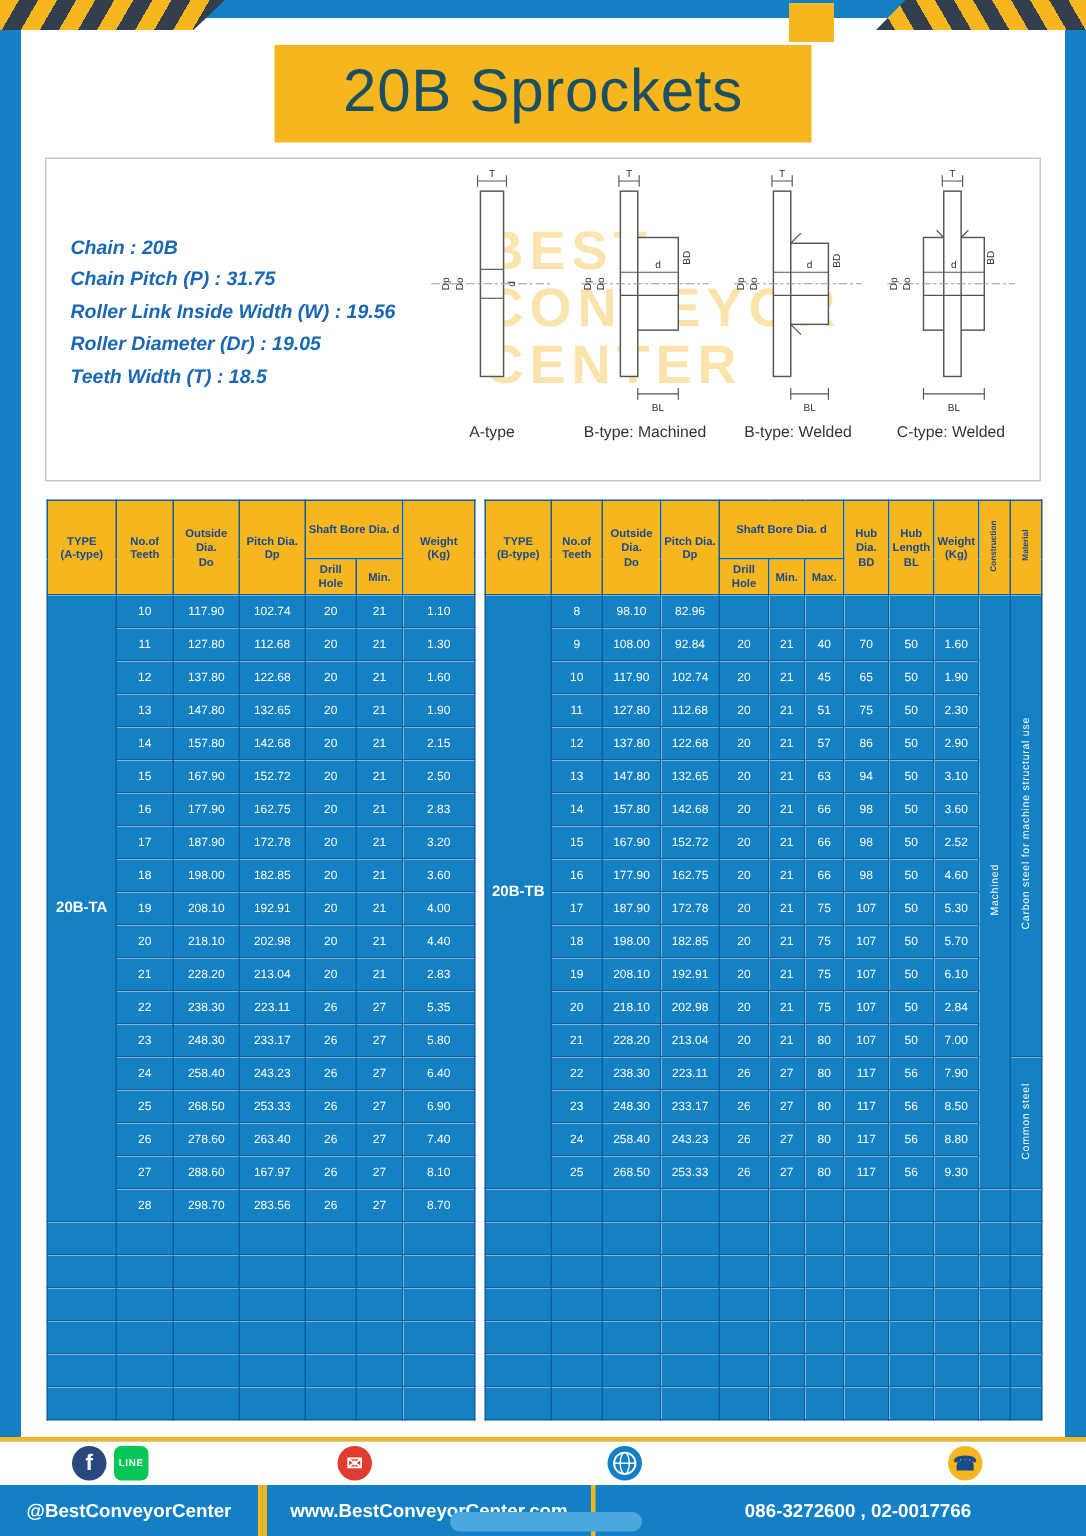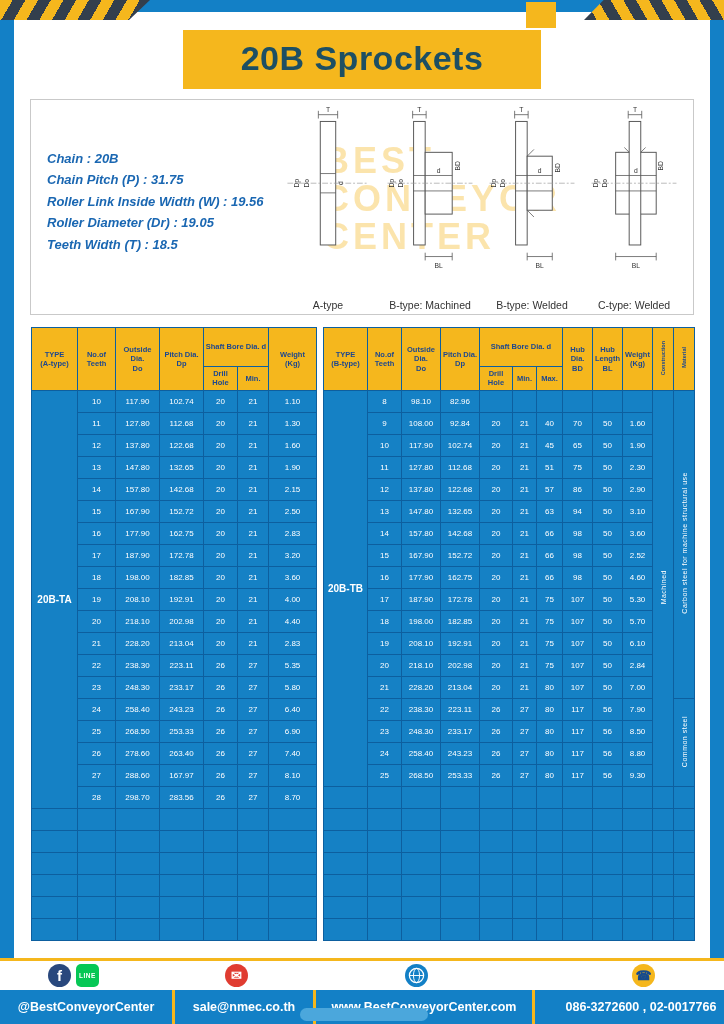--- a/index.html
+++ b/index.html
@@ -13,30 +13,30 @@
     clip-path:polygon(0 0,100% 0,86% 100%,0 100%);z-index:3;}
   .stripes-right{position:absolute;top:0;right:0;width:140px;height:20px;
     background:repeating-linear-gradient(60deg,#333f4d 0 11px,#f5b71d 11px 22px);
     clip-path:polygon(14% 0,100% 0,100% 100%,0 100%);z-index:3;}
   .yellow-square{position:absolute;top:2px;right:168px;width:30px;height:26px;background:#f5b71d;z-index:3;}
 
   
   .content{position:absolute;left:14px;right:14px;top:12px;bottom:66px;background:#ffffff;}
 
   .banner{width:358px;margin:18px auto 10px;background:#f5b71d;text-align:center;padding:9px 0 11px;}
-  .banner h1{margin:0;font-size:34px;font-weight:bold;color:#1d4f63;letter-spacing:0.5px;}
+  .banner h1{margin:0;font-size:40px;font-weight:normal;color:#1d4f63;letter-spacing:0.5px;}
 
   
   .draw-box{margin:0 16px 12px;height:214px;border:1px solid #c9c9c9;position:relative;display:flex;overflow:hidden;}
   .watermark{position:absolute;left:292px;top:42px;z-index:0;font-size:36px;font-weight:bold;
     color:#f6bc33;opacity:0.40;line-height:1.05;letter-spacing:4px;white-space:pre-line;}
   .spec-block{width:235px;padding:48px 0 0 16px;position:relative;z-index:1;font-style:italic;}
   .spec-block div{color:#1a67b2;font-weight:bold;font-size:13px;line-height:1.65;white-space:nowrap;}
   .figures{flex:1;display:flex;justify-content:space-between;padding:6px 8px 0 0;position:relative;z-index:1;}
-  .figure{display:flex;flex-direction:column;align-items:center;width:102px;gap:23px;}
+  .figure{display:flex;flex-direction:column;align-items:center;width:102px;}
   .figure svg{width:100px;height:166px;font-family:"Liberation Sans",sans-serif;}
   .figure-label{font-size:10.5px;color:#333;margin-top:4px;white-space:nowrap;}
   .part{fill:#fff;stroke:#555;stroke-width:1;}
   .pl{stroke:#555;stroke-width:0.8;}
   .cl{stroke:#999;stroke-width:0.7;stroke-dasharray:6 2 2 2;}
   .dim{stroke:#555;stroke-width:0.8;}
   .dl{font-size:7px;fill:#333;}
 
   
   .tables{display:flex;margin:0 17px;gap:6px;align-items:flex-start;}
@@ -805,20 +805,19 @@
         <line x1="2.5" y1="10" x2="17.5" y2="10" stroke="#fff" stroke-width="1"></line>
       </svg>
     </div>
     <div class="icon icon-phone">
         <span>☎</span>
       </div>
   </div>
   <div class="bottom-bar">
     <div class="bar-sec sec1">@BestConveyorCenter</div>
     <div class="bar-sep"></div>
-    <div class="bar-sec sec2">sale@nmec.co.th</div>
     <div class="bar-sep"></div>
     <div class="bar-sec sec3">www.BestConveyorCenter.com</div>
     <div class="bar-sep"></div>
     <div class="bar-sec sec4">086-3272600 , 02-0017766</div>
   </div>
   <div class="bottom-tab"></div>
 </div>
 
 </body></html>

